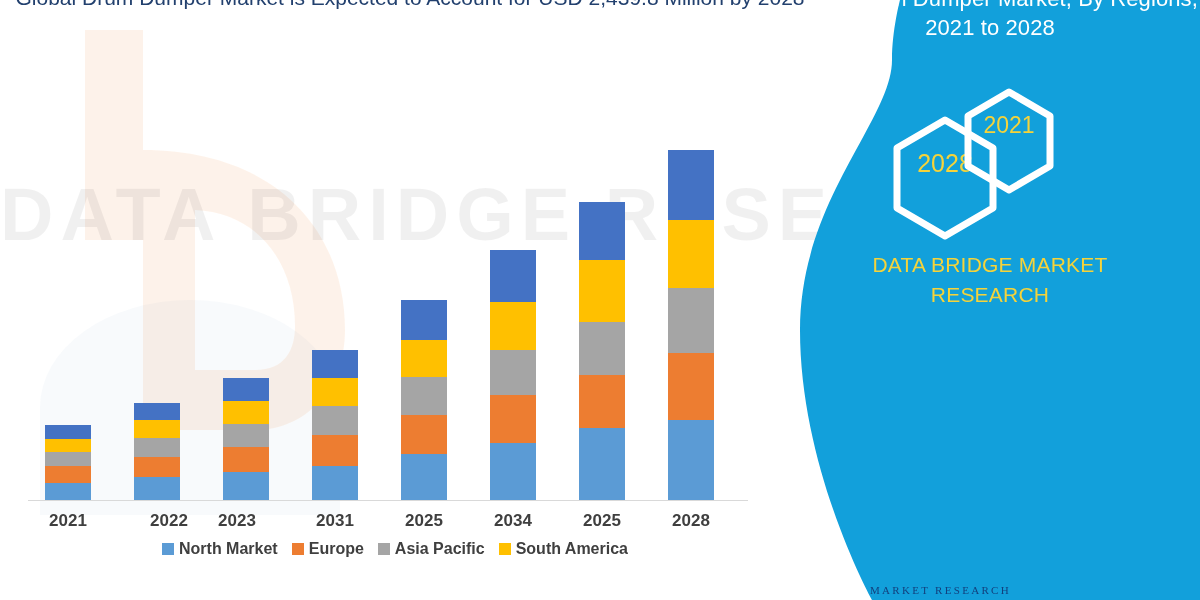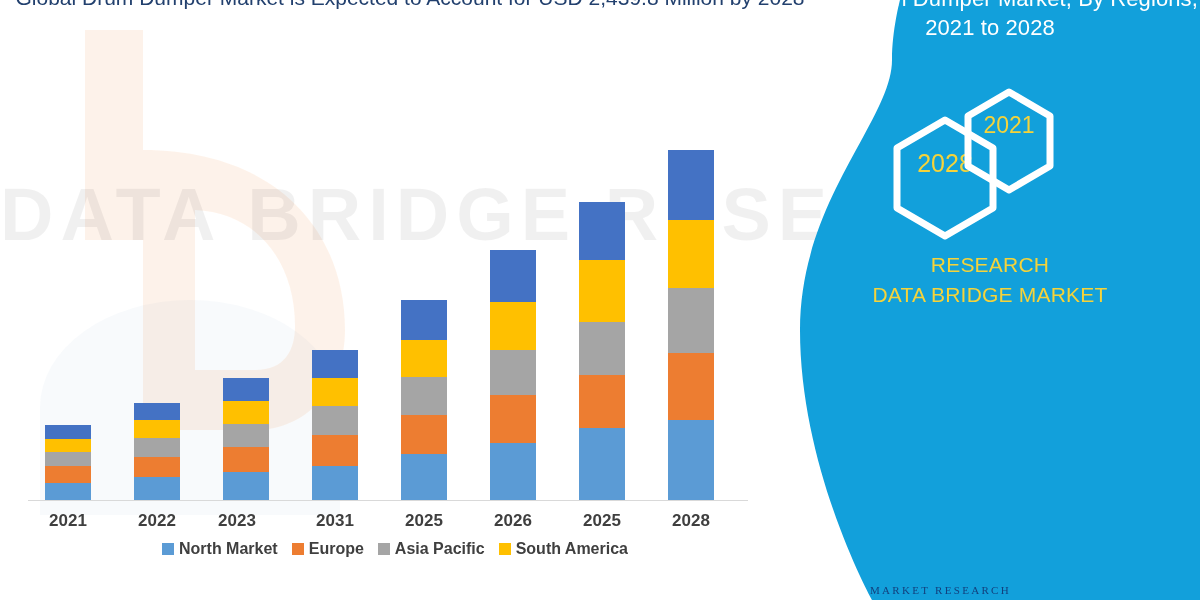--- a/index.html
+++ b/index.html
@@ -129,21 +129,21 @@
         <div class="seg" title="North America 2021" style="height: 17px; background: rgb(91, 155, 213);"></div>
       </div>
       <div class="xtick" style="left: 23px;">2021</div>
       <div class="bar" style="left: 134px;">
         <div class="seg" title="Middle East and Africa 2022" style="height: 17px; background: rgb(68, 114, 196);"></div>
         <div class="seg" title="South America 2022" style="height: 18px; background: rgb(255, 192, 0);"></div>
         <div class="seg" title="Asia Pacific 2022" style="height: 19px; background: rgb(165, 165, 165);"></div>
         <div class="seg" title="Europe 2022" style="height: 20px; background: rgb(237, 125, 49);"></div>
         <div class="seg" title="North America 2022" style="height: 23px; background: rgb(91, 155, 213);"></div>
       </div>
-      <div class="xtick" style="left: 112px;">2022</div>
+      <div class="xtick" style="left: 124px;">2022</div>
       <div class="bar" style="left: 223px;">
         <div class="seg" title="Middle East and Africa 2023" style="height: 23px; background: rgb(68, 114, 196);"></div>
         <div class="seg" title="South America 2023" style="height: 23px; background: rgb(255, 192, 0);"></div>
         <div class="seg" title="Asia Pacific 2023" style="height: 23px; background: rgb(165, 165, 165);"></div>
         <div class="seg" title="Europe 2023" style="height: 25px; background: rgb(237, 125, 49);"></div>
         <div class="seg" title="North America 2023" style="height: 28px; background: rgb(91, 155, 213);"></div>
       </div>
       <div class="xtick" style="left: 192px;">2023</div>
       <div class="bar" style="left: 312px;">
         <div class="seg" title="Middle East and Africa 2024" style="height: 28px; background: rgb(68, 114, 196);"></div>
@@ -161,21 +161,21 @@
         <div class="seg" title="North America 2025" style="height: 46px; background: rgb(91, 155, 213);"></div>
       </div>
       <div class="xtick" style="left: 379px;">2025</div>
       <div class="bar" style="left: 490px;">
         <div class="seg" title="Middle East and Africa 2026" style="height: 52px; background: rgb(68, 114, 196);"></div>
         <div class="seg" title="South America 2026" style="height: 48px; background: rgb(255, 192, 0);"></div>
         <div class="seg" title="Asia Pacific 2026" style="height: 45px; background: rgb(165, 165, 165);"></div>
         <div class="seg" title="Europe 2026" style="height: 48px; background: rgb(237, 125, 49);"></div>
         <div class="seg" title="North America 2026" style="height: 57px; background: rgb(91, 155, 213);"></div>
       </div>
-      <div class="xtick" style="left: 468px;">2026</div>
+      <div class="xtick" style="left: 468px;">2034</div>
       <div class="bar" style="left: 579px;">
         <div class="seg" title="Middle East and Africa 2027" style="height: 58px; background: rgb(68, 114, 196);"></div>
         <div class="seg" title="South America 2027" style="height: 62px; background: rgb(255, 192, 0);"></div>
         <div class="seg" title="Asia Pacific 2027" style="height: 53px; background: rgb(165, 165, 165);"></div>
         <div class="seg" title="Europe 2027" style="height: 53px; background: rgb(237, 125, 49);"></div>
         <div class="seg" title="North America 2027" style="height: 72px; background: rgb(91, 155, 213);"></div>
       </div>
       <div class="xtick" style="left: 557px;">2025</div>
       <div class="bar" style="left: 668px;">
         <div class="seg" title="Middle East and Africa 2028" style="height: 70px; background: rgb(68, 114, 196);"></div>
@@ -220,22 +220,22 @@
     </div>
     <div class="hex" id="hex-2021">
       <svg width="94" height="106" viewBox="0 0 94 106" aria-hidden="true">
         <polygon points="47,4 88,28 88,78 47,102 6,78 6,28" fill="none" stroke="#ffffff" stroke-width="7" stroke-linejoin="round"></polygon>
       </svg>
       <div class="hex-label">2021</div>
     </div>
   </div>
 
   <div id="brand-lines">
+    <div>DATA BRIDGE MARKET</div>
     <div>RESEARCH</div>
-    <div>DATA BRIDGE MARKET</div>
   </div>
 
   <div id="dbmr-logo">
     <svg width="64" height="64" viewBox="0 0 64 64" aria-hidden="true">
       <path d="M6 2 h13 v40 h-13 z" fill="#F47C20"></path>
       <path d="M19 22 C 46 22 58 34 58 48 C 58 56 52 62 44 62 L 19 62 z
                M30 33 v18 h12 C 46 51 48 48 48 45 C 48 38 40 33 30 33 z" fill="#F47C20" fill-rule="evenodd"></path>
       <path d="M2 58 C 22 44 52 44 64 56 C 50 50 22 52 8 62 z" fill="#12407e"></path>
     </svg>
     <div class="logo-sub">MARKET RESEARCH</div>

